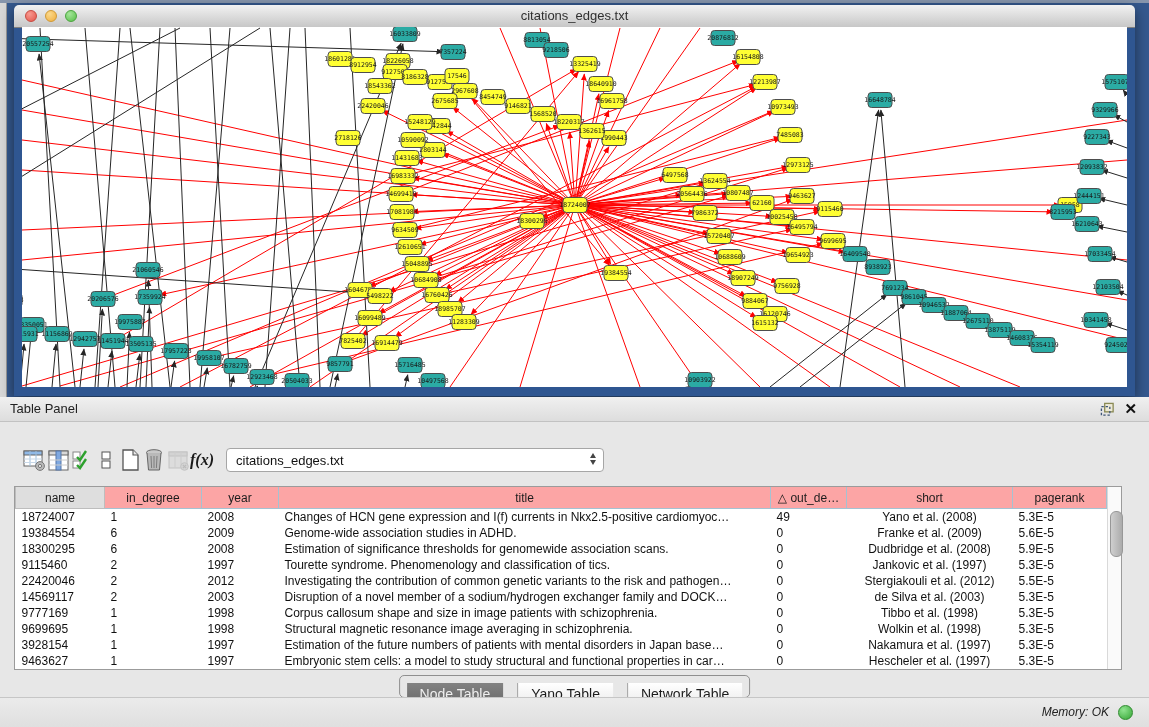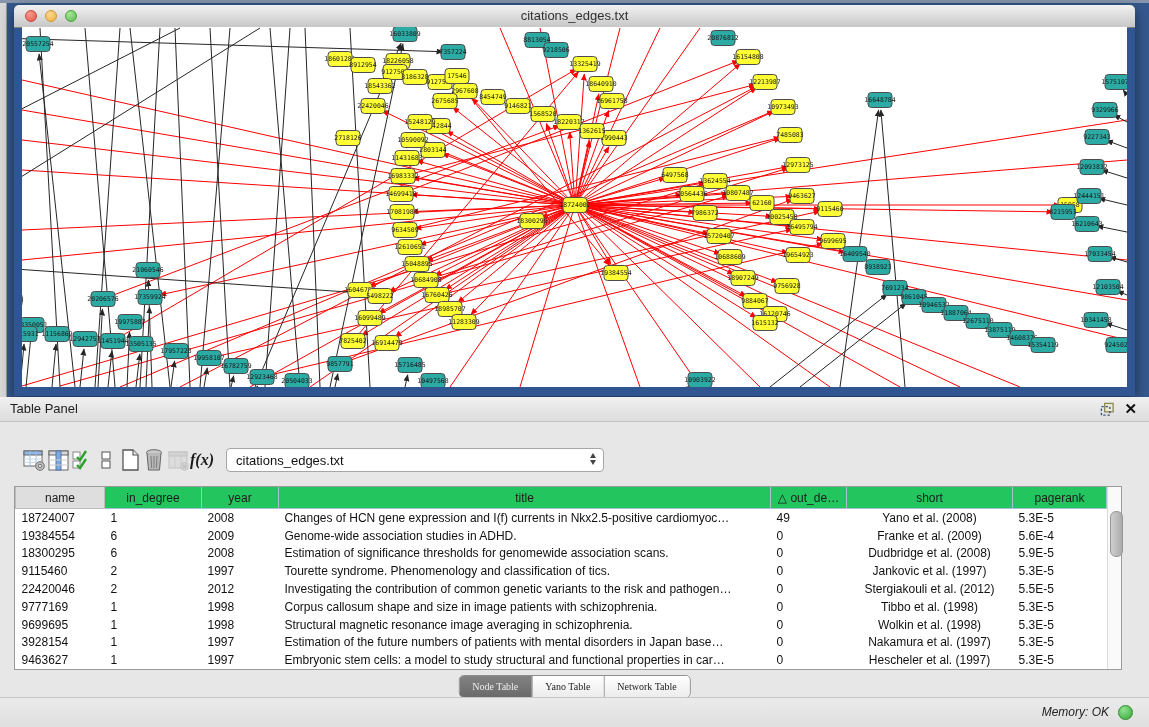--- a/index.html
+++ b/index.html
@@ -37,32 +37,32 @@
   .fx{font-family:"Liberation Serif",serif;font-style:italic;font-weight:bold;font-size:16px;color:#1a1a1a;}
   .dropdown{margin-left:12px;width:378px;height:24px;background:#fff;border:1px solid #A6A6A6;border-radius:4px;
     display:flex;align-items:center;padding:0 9px;font-size:13px;color:#111;box-sizing:border-box;position:relative;cursor:pointer;}
   .dd-arrows{position:absolute;right:7px;top:4px;display:flex;flex-direction:column;gap:2px;}
   .dd-arrows i{width:0;height:0;border-left:3.5px solid transparent;border-right:3.5px solid transparent;display:block;}
   .dd-arrows .up{border-bottom:5px solid #444;}
   .dd-arrows .dn{border-top:5px solid #444;}
   .table-wrap{position:absolute;left:14px;top:89px;width:1108px;height:184px;background:#fff;
     border:1px solid #9B9B9B;box-sizing:border-box;display:flex;}
   table.data{border-collapse:collapse;table-layout:fixed;width:1091px;font-size:12px;}
-  table.data th{height:21px;background:#22c55e;border:1px solid #A4C2D2;border-top:none;
+  table.data th{height:21px;background:#fca5a5;border:1px solid #A4C2D2;border-top:none;
     font-weight:normal;color:#1c1c1c;text-align:center;overflow:hidden;white-space:nowrap;padding:0 4px;}
   table.data th.first{background:#DEDEDE;border-color:#BDBDBD;}
   table.data td{height:16px;padding:0 0 0 6px;white-space:nowrap;overflow:hidden;color:#111;}
   table.data td.center{text-align:center;padding:0;}
   .vscroll{width:16px;background:#FAFAFA;border-left:1px solid #D9D9D9;position:relative;}
   .vthumb{position:absolute;left:2px;top:24px;width:11px;height:44px;border-radius:6px;
     background:linear-gradient(90deg,#CFCFCF,#ABABAB);border:1px solid #979797;}
   .tabs{position:absolute;left:50%;top:278px;transform:translateX(-50%);display:inline-flex;
     border:1px solid #8F8F8F;border-radius:5px;overflow:hidden;height:21px;box-shadow:0 1px 0 rgba(255,255,255,.7);}
-  .seg{border:none;outline:none;margin:0;height:21px;padding:0 13px;font-size:10px;
-    font-family:Liberation Serif, serif;background:linear-gradient(#FFFFFF,#ECECEC);color:#1c1c1c;
+  .seg{border:none;outline:none;margin:7px;height:21px;padding:0 13px;font-size:14px;
+    font-family:Liberation Sans, sans-serif;background:linear-gradient(#FFFFFF,#ECECEC);color:#1c1c1c;
     border-left:1px solid #A5A5A5;cursor:pointer;}
   .seg:first-child{border-left:none;}
   .seg.sel{background:linear-gradient(#828282,#6A6A6A);color:#EFEFEF;}
   .statusbar{position:absolute;left:0;bottom:0;width:100%;height:29px;background:linear-gradient(#EBEBEB,#DFDFDF);
     border-top:1px solid #C6C6C6;font-style:italic;}
   .mem-label{position:absolute;right:40px;top:0;line-height:29px;font-size:12px;color:#222;}
   .mem-dot{position:absolute;right:16px;top:7px;width:15px;height:15px;border-radius:50%;
     background:radial-gradient(circle at 35% 30%,#8FE48F,#35A535);border:1px solid #2E8A2E;box-sizing:border-box;}
 </style>
 </head>
@@ -838,21 +838,21 @@
             <td class="center">Yano et al. (2008)</td>
             <td>5.3E-5</td>
           </tr>
           <tr>
             <td>19384554</td>
             <td>6</td>
             <td>2009</td>
             <td>Genome-wide association studies in ADHD.</td>
             <td>0</td>
             <td class="center">Franke et al. (2009)</td>
-            <td>5.6E-4</td>
+            <td>5.6E-5</td>
           </tr>
           <tr>
             <td>18300295</td>
             <td>6</td>
             <td>2008</td>
             <td>Estimation of significance thresholds for genomewide association scans.</td>
             <td>0</td>
             <td class="center">Dudbridge et al. (2008)</td>
             <td>5.9E-5</td>
           </tr>
@@ -866,20 +866,29 @@
             <td>5.3E-5</td>
           </tr>
           <tr>
             <td>22420046</td>
             <td>2</td>
             <td>2012</td>
             <td>Investigating the contribution of common genetic variants to the risk and pathogen…</td>
             <td>0</td>
             <td class="center">Stergiakouli et al. (2012)</td>
             <td>5.5E-5</td>
+          </tr>
+          <tr>
+            <td>14569117</td>
+            <td>2</td>
+            <td>2003</td>
+            <td>Disruption of a novel member of a sodium/hydrogen exchanger family and DOCK…</td>
+            <td>0</td>
+            <td class="center">de Silva et al. (2003)</td>
+            <td>5.3E-5</td>
           </tr>
           <tr>
             <td>9777169</td>
             <td>1</td>
             <td>1998</td>
             <td>Corpus callosum shape and size in image patients with schizophrenia.</td>
             <td>0</td>
             <td class="center">Tibbo et al. (1998)</td>
             <td>5.3E-5</td>
           </tr>

